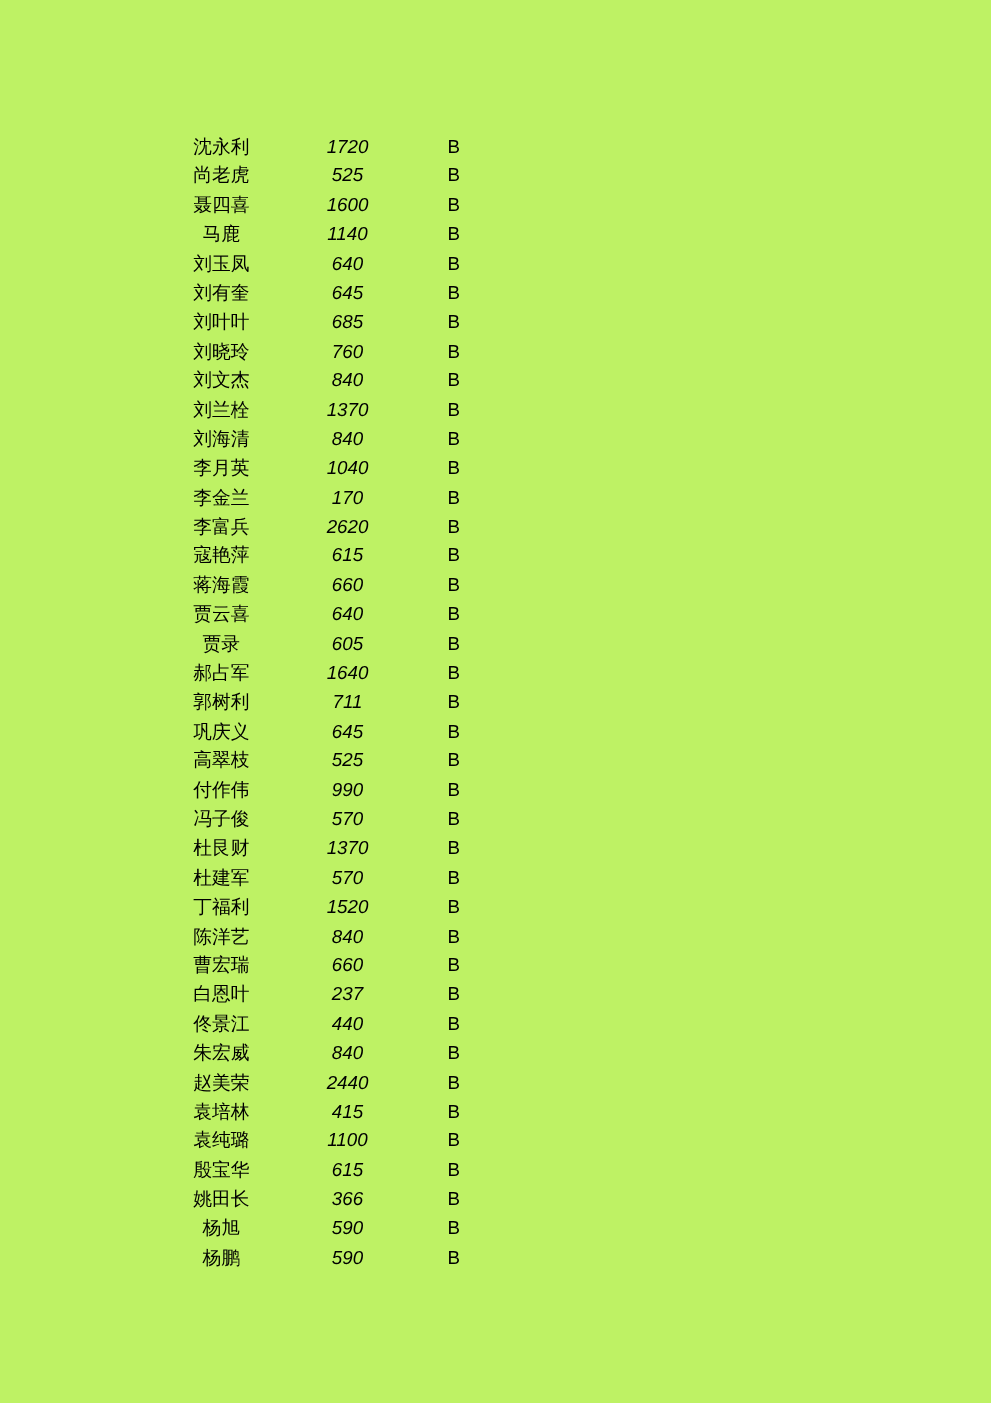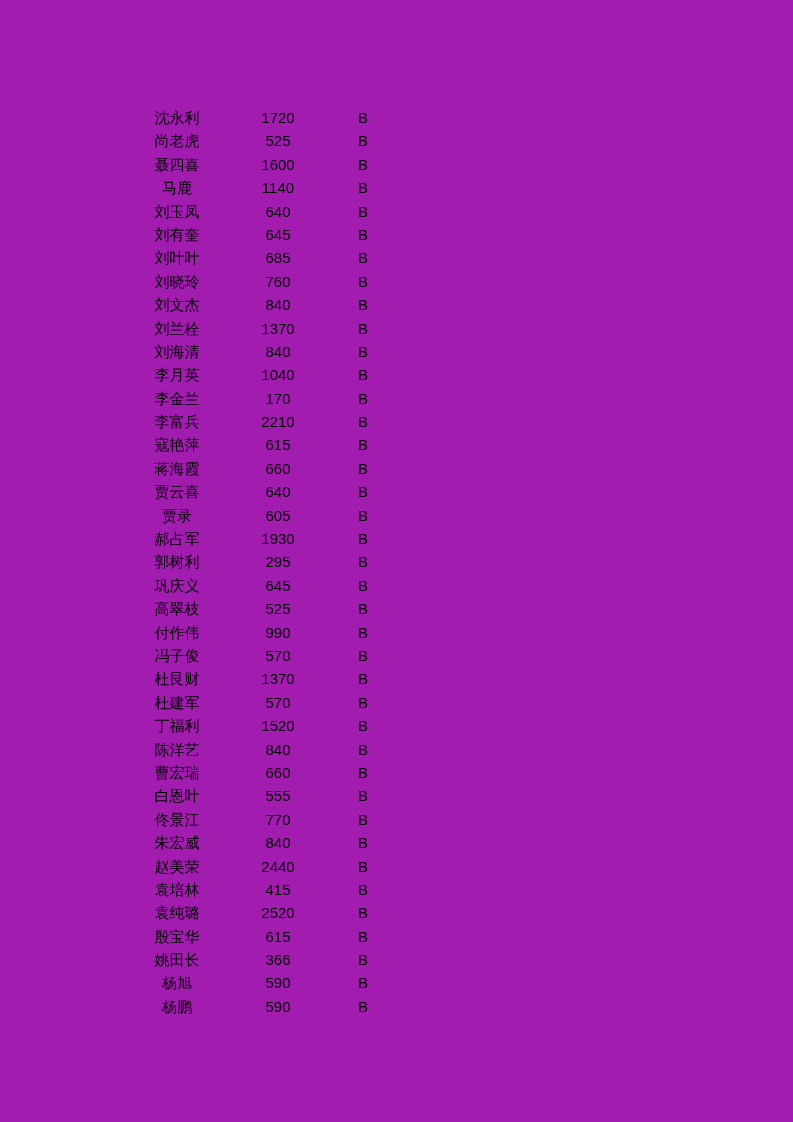--- a/index.html
+++ b/index.html
@@ -4,21 +4,21 @@
 <style>
   html, body {
     margin: 0;
     padding: 0;
     background: #ffffff;
   }
   .page {
     position: relative;
     width: 793px;
     height: 1122px;
-    background: #a21caf;
+    background: #bef264;
     overflow: hidden;
     font-family: "Liberation Sans", sans-serif;
     color: #000000;
   }
   .rows {
     position: absolute;
     top: 106px;
     left: 0;
   }
   .row {
@@ -33,20 +33,21 @@
     display: inline-block;
     margin-left: 132px;
     width: 90px;
     text-align: center;
   }
   .cell.value {
     display: inline-block;
     margin-left: 16px;
     width: 80px;
     text-align: center;
+    font-style: italic;
   }
   .cell.grade {
     display: inline-block;
     margin-left: 40px;
     width: 30px;
     text-align: left;
   }
 </style>
 </head>
 <body>
@@ -126,21 +127,21 @@
   </div>
 
   <div class="row">
     <span class="cell name">李金兰</span>
     <span class="cell value">170</span>
     <span class="cell grade">B</span>
   </div>
 
   <div class="row">
     <span class="cell name">李富兵</span>
-    <span class="cell value">2210</span>
+    <span class="cell value">2620</span>
     <span class="cell grade">B</span>
   </div>
 
   <div class="row">
     <span class="cell name">寇艳萍</span>
     <span class="cell value">615</span>
     <span class="cell grade">B</span>
   </div>
 
   <div class="row">
@@ -156,27 +157,27 @@
   </div>
 
   <div class="row">
     <span class="cell name">贾录</span>
     <span class="cell value">605</span>
     <span class="cell grade">B</span>
   </div>
 
   <div class="row">
     <span class="cell name">郝占军</span>
-    <span class="cell value">1930</span>
+    <span class="cell value">1640</span>
     <span class="cell grade">B</span>
   </div>
 
   <div class="row">
     <span class="cell name">郭树利</span>
-    <span class="cell value">295</span>
+    <span class="cell value">711</span>
     <span class="cell grade">B</span>
   </div>
 
   <div class="row">
     <span class="cell name">巩庆义</span>
     <span class="cell value">645</span>
     <span class="cell grade">B</span>
   </div>
 
   <div class="row">
@@ -222,27 +223,27 @@
   </div>
 
   <div class="row">
     <span class="cell name">曹宏瑞</span>
     <span class="cell value">660</span>
     <span class="cell grade">B</span>
   </div>
 
   <div class="row">
     <span class="cell name">白恩叶</span>
-    <span class="cell value">555</span>
+    <span class="cell value">237</span>
     <span class="cell grade">B</span>
   </div>
 
   <div class="row">
     <span class="cell name">佟景江</span>
-    <span class="cell value">770</span>
+    <span class="cell value">440</span>
     <span class="cell grade">B</span>
   </div>
 
   <div class="row">
     <span class="cell name">朱宏威</span>
     <span class="cell value">840</span>
     <span class="cell grade">B</span>
   </div>
 
   <div class="row">
@@ -252,21 +253,21 @@
   </div>
 
   <div class="row">
     <span class="cell name">袁培林</span>
     <span class="cell value">415</span>
     <span class="cell grade">B</span>
   </div>
 
   <div class="row">
     <span class="cell name">袁纯璐</span>
-    <span class="cell value">2520</span>
+    <span class="cell value">1100</span>
     <span class="cell grade">B</span>
   </div>
 
   <div class="row">
     <span class="cell name">殷宝华</span>
     <span class="cell value">615</span>
     <span class="cell grade">B</span>
   </div>
 
   <div class="row">

